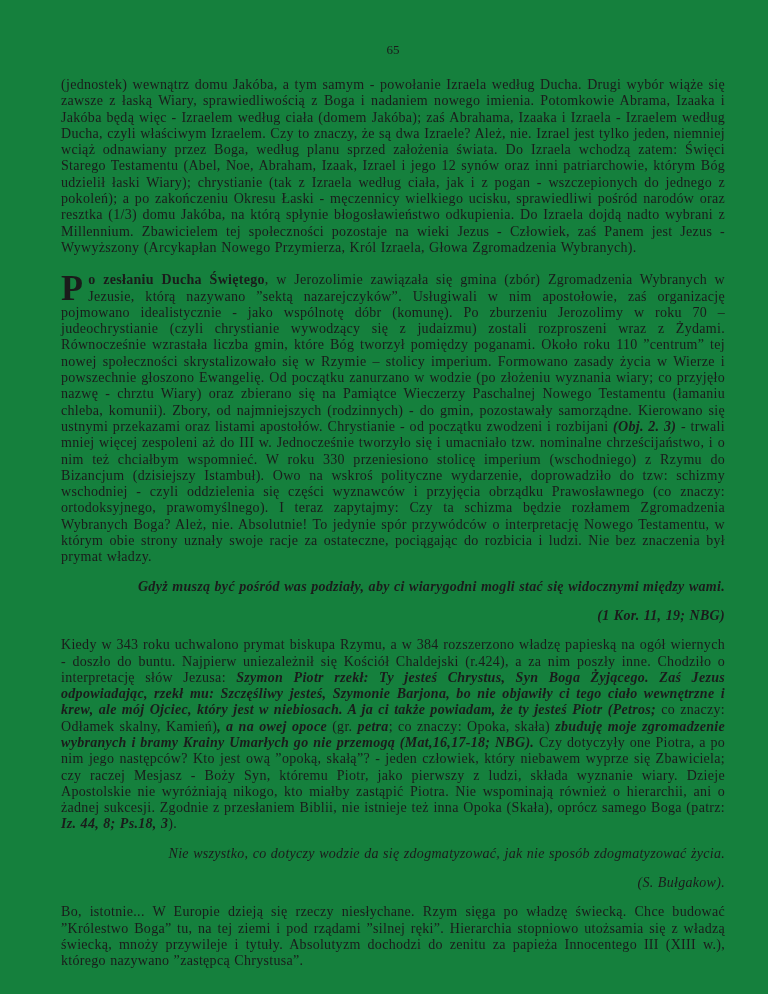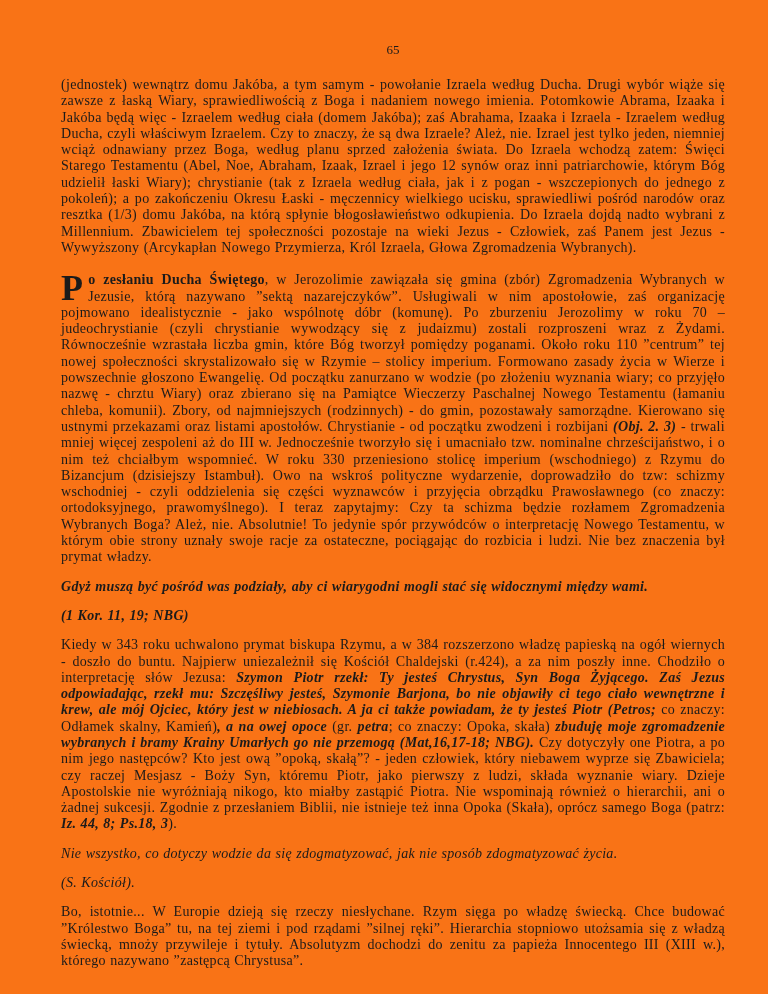--- a/index.html
+++ b/index.html
@@ -5,41 +5,41 @@
   html, body {
     margin: 0;
     padding: 0;
     background: #ffffff;
   }
   .page {
     position: relative;
     width: 768px;
     height: 994px;
     box-sizing: border-box;
-    background: #f97316;
+    background: #15803d;
     color: #1b1b1b;
     font-family: "Liberation Serif", "DejaVu Serif", serif;
     padding: 42px 30px 0 48px;
     overflow: hidden;
   }
   .page-number {
     text-align: center;
     font-size: 13px;
     margin-bottom: 19px;
   }
   .page-body p.para {
     margin: 13px;
     font-size: 14px;
     line-height: 16.3px;
     letter-spacing: 0.3px;
     word-spacing: 0.5px;
     text-align: justify;
   }
   .page-body p.para.center {
-    text-align: left;
+    text-align: right;
   }
   .page-body p.para.gap {
     margin-top: 16px;
   }
   .b { font-weight: bold; }
   .i { font-style: italic; }
   .dropcap {
     float: left;
     font-size: 36px;
     line-height: 28px;
@@ -52,16 +52,16 @@
 
 <div class="page">
   <div class="page-number">65</div>
   <div class="page-body">
       <p class="para"><span>(jednostek) wewnątrz domu Jakóba, a tym samym - powołanie Izraela według Ducha. Drugi wybór wiąże się zawsze z łaską Wiary, sprawiedliwością z Boga i nadaniem nowego imienia. Potomkowie Abrama, Izaaka i Jakóba będą więc - Izraelem według ciała (domem Jakóba); zaś Abrahama, Izaaka i Izraela - Izraelem według Ducha, czyli właściwym Izraelem. Czy to znaczy, że są dwa Izraele? Ależ, nie. Izrael jest tylko jeden, niemniej wciąż odnawiany przez Boga, według planu sprzed założenia świata. Do Izraela wchodzą zatem: Święci Starego Testamentu (Abel, Noe, Abraham, Izaak, Izrael i jego 12 synów oraz inni patriarchowie, którym Bóg udzielił łaski Wiary); chrystianie (tak z Izraela według ciała, jak i z pogan - wszczepionych do jednego z pokoleń); a po zakończeniu Okresu Łaski - męczennicy wielkiego ucisku, sprawiedliwi pośród narodów oraz resztka (1/3) domu Jakóba, na którą spłynie błogosławieństwo odkupienia. Do Izraela dojdą nadto wybrani z Millennium. Zbawicielem tej społeczności pozostaje na wieki Jezus - Człowiek, zaś Panem jest Jezus - Wywyższony (Arcykapłan Nowego Przymierza, Król Izraela, Głowa Zgromadzenia Wybranych).</span></p>
       <p class="para gap"><span class="dropcap">P</span><span class="b">o zesłaniu Ducha Świętego</span><span>, w Jerozolimie zawiązała się gmina (zbór) Zgromadzenia Wybranych w Jezusie, którą nazywano ”sektą nazarejczyków”. Usługiwali w nim apostołowie, zaś organizację pojmowano idealistycznie - jako wspólnotę dóbr (komunę). Po zburzeniu Jerozolimy w roku 70 – judeochrystianie (czyli chrystianie wywodzący się z judaizmu) zostali rozproszeni wraz z Żydami. Równocześnie wzrastała liczba gmin, które Bóg tworzył pomiędzy poganami. Około roku 110 ”centrum” tej nowej społeczności skrystalizowało się w Rzymie – stolicy imperium. Formowano zasady życia w Wierze i powszechnie głoszono Ewangelię. Od początku zanurzano w wodzie (po złożeniu wyznania wiary; co przyjęło nazwę - chrztu Wiary) oraz zbierano się na Pamiątce Wieczerzy Paschalnej Nowego Testamentu (łamaniu chleba, komunii). Zbory, od najmniejszych (rodzinnych) - do gmin, pozostawały samorządne. Kierowano się ustnymi przekazami oraz listami apostołów. Chrystianie - od początku zwodzeni i rozbijani </span><span class="b i">(Obj. 2. 3)</span><span> - trwali mniej więcej zespoleni aż do III w. Jednocześnie tworzyło się i umacniało tzw. nominalne chrześcijaństwo, i o nim też chciałbym wspomnieć. W roku 330 przeniesiono stolicę imperium (wschodniego) z Rzymu do Bizancjum (dzisiejszy Istambuł). Owo na wskroś polityczne wydarzenie, doprowadziło do tzw: schizmy wschodniej - czyli oddzielenia się części wyznawców i przyjęcia obrządku Prawosławnego (co znaczy: ortodoksyjnego, prawomyślnego). I teraz zapytajmy: Czy ta schizma będzie rozłamem Zgromadzenia Wybranych Boga? Ależ, nie. Absolutnie! To jedynie spór przywódców o interpretację Nowego Testamentu, w którym obie strony uznały swoje racje za ostateczne, pociągając do rozbicia i ludzi. Nie bez znaczenia był prymat władzy.</span></p>
       <p class="para center"><span class="b i">Gdyż muszą być pośród was podziały, aby ci wiarygodni mogli stać się widocznymi między wami.</span></p>
       <p class="para center"><span class="b i">(1 Kor. 11, 19; NBG)</span></p>
       <p class="para"><span>Kiedy w 343 roku uchwalono prymat biskupa Rzymu, a w 384 rozszerzono władzę papieską na ogół wiernych - doszło do buntu. Najpierw uniezależnił się Kościół Chaldejski (r.424), a za nim poszły inne. Chodziło o interpretację słów Jezusa: </span><span class="b i">Szymon Piotr rzekł: Ty jesteś Chrystus, Syn Boga Żyjącego. Zaś Jezus odpowiadając, rzekł mu: Szczęśliwy jesteś, Szymonie Barjona, bo nie objawiły ci tego ciało wewnętrzne i krew, ale mój Ojciec, który jest w niebiosach. A ja ci także powiadam, że ty jesteś Piotr (Petros;</span><span> co znaczy: Odłamek skalny, Kamień)</span><span class="b i">, a na owej opoce </span><span>(gr. </span><span class="b i">petra</span><span>; co znaczy: Opoka, skała) </span><span class="b i">zbuduję moje zgromadzenie wybranych i bramy Krainy Umarłych go nie przemogą (Mat,16,17-18; NBG).</span><span> Czy dotyczyły one Piotra, a po nim jego następców? Kto jest ową ”opoką, skałą”? - jeden człowiek, który niebawem wyprze się Zbawiciela; czy raczej Mesjasz - Boży Syn, któremu Piotr, jako pierwszy z ludzi, składa wyznanie wiary. Dzieje Apostolskie nie wyróżniają nikogo, kto miałby zastąpić Piotra. Nie wspominają również o hierarchii, ani o żadnej sukcesji. Zgodnie z przesłaniem Biblii, nie istnieje też inna Opoka (Skała), oprócz samego Boga (patrz: </span><span class="b i">Iz. 44, 8; Ps.18, 3</span><span>).</span></p>
       <p class="para center"><span class="i">Nie wszystko, co dotyczy wodzie da się zdogmatyzować, jak nie sposób zdogmatyzować życia.</span></p>
-      <p class="para center"><span class="i">(S. Kościół).</span></p>
+      <p class="para center"><span class="i">(S. Bułgakow).</span></p>
       <p class="para"><span>Bo, istotnie... W Europie dzieją się rzeczy niesłychane. Rzym sięga po władzę świecką. Chce budować ”Królestwo Boga” tu, na tej ziemi i pod rządami ”silnej ręki”. Hierarchia stopniowo utożsamia się z władzą świecką, mnoży przywileje i tytuły. Absolutyzm dochodzi do zenitu za papieża Innocentego III (XIII w.), którego nazywano ”zastępcą Chrystusa”.</span></p>
     </div>
 </div>
 
 </body></html>

